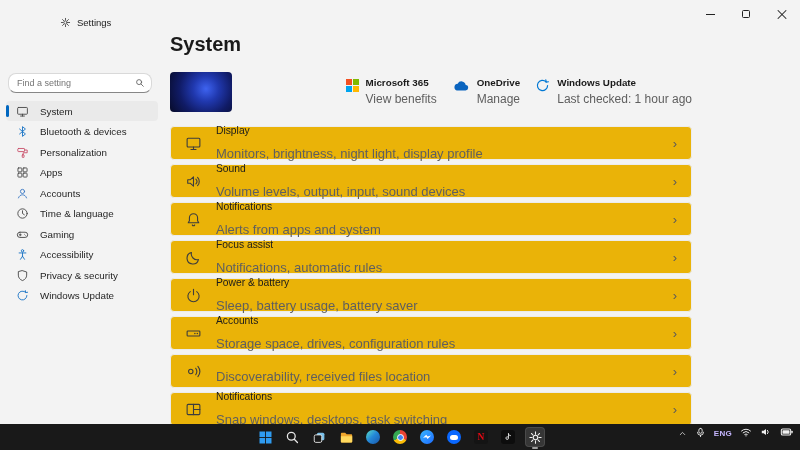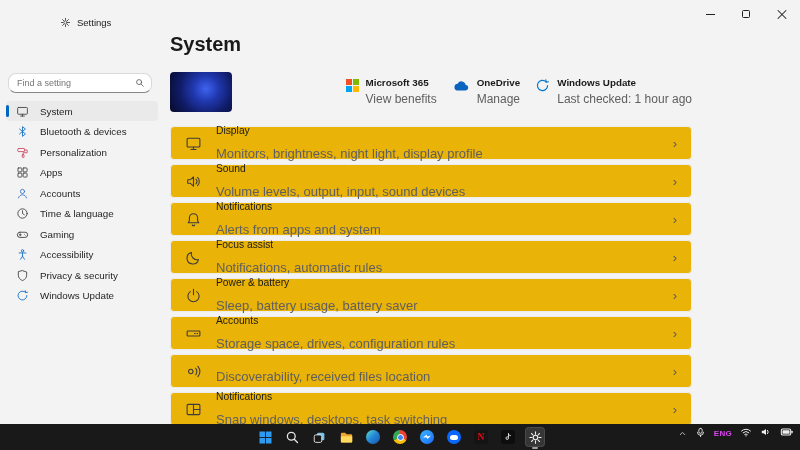--- a/index.html
+++ b/index.html
@@ -74,21 +74,21 @@
   .msgr-bolt { width:8px; height:7px; background:#fff; clip-path:polygon(0 62%,40% 18%,58% 44%,100% 30%,58% 78%,42% 54%); }
   .zalo-c { background:#0a68ff; }
   .zalo-oval { width:8px; height:5px; background:#fff; border-radius:3px; }
   .sq14 { width:14px; height:14px; border-radius:3px; display:flex; align-items:center; justify-content:center; }
   .netflix-sq { background:#141414; }
   .netflix-sq span { color:#e50914; font-size:9.5px; font-weight:800; font-family:"Liberation Serif",serif; }
   .tiktok-sq { background:#0d0d0d; }
   .tiktok-sq svg { width:10px; height:10px; fill:none; stroke:#fff; stroke-width:1.6; stroke-linecap:round; }
   .gear-w svg { fill:none; stroke:#f0f0f0; stroke-width:1.4; stroke-linecap:round; }
 
-  .tray { position:absolute; right:6px; top:0; bottom:8px; display:flex; align-items:center; gap:8px; color:#d946ef; }
+  .tray { position:absolute; right:6px; top:0; bottom:8px; display:flex; align-items:center; gap:8px; color:#c4b5fd; }
   .tray svg { fill:none; stroke:#efefef; stroke-width:1.6; stroke-linecap:round; stroke-linejoin:round; }
   .tray-chevron svg { width:9px; height:9px; }
   .tray-mic svg { width:11px; height:11px; }
   .tray-lang { font-size:8px; font-weight:bold; letter-spacing:.3px; }
   .tray-wifi svg { width:12px; height:12px; }
   .tray-vol svg { width:12px; height:12px; }
   .tray-batt svg { width:14px; height:12px; }
 </style>
 </head>
 <body>

